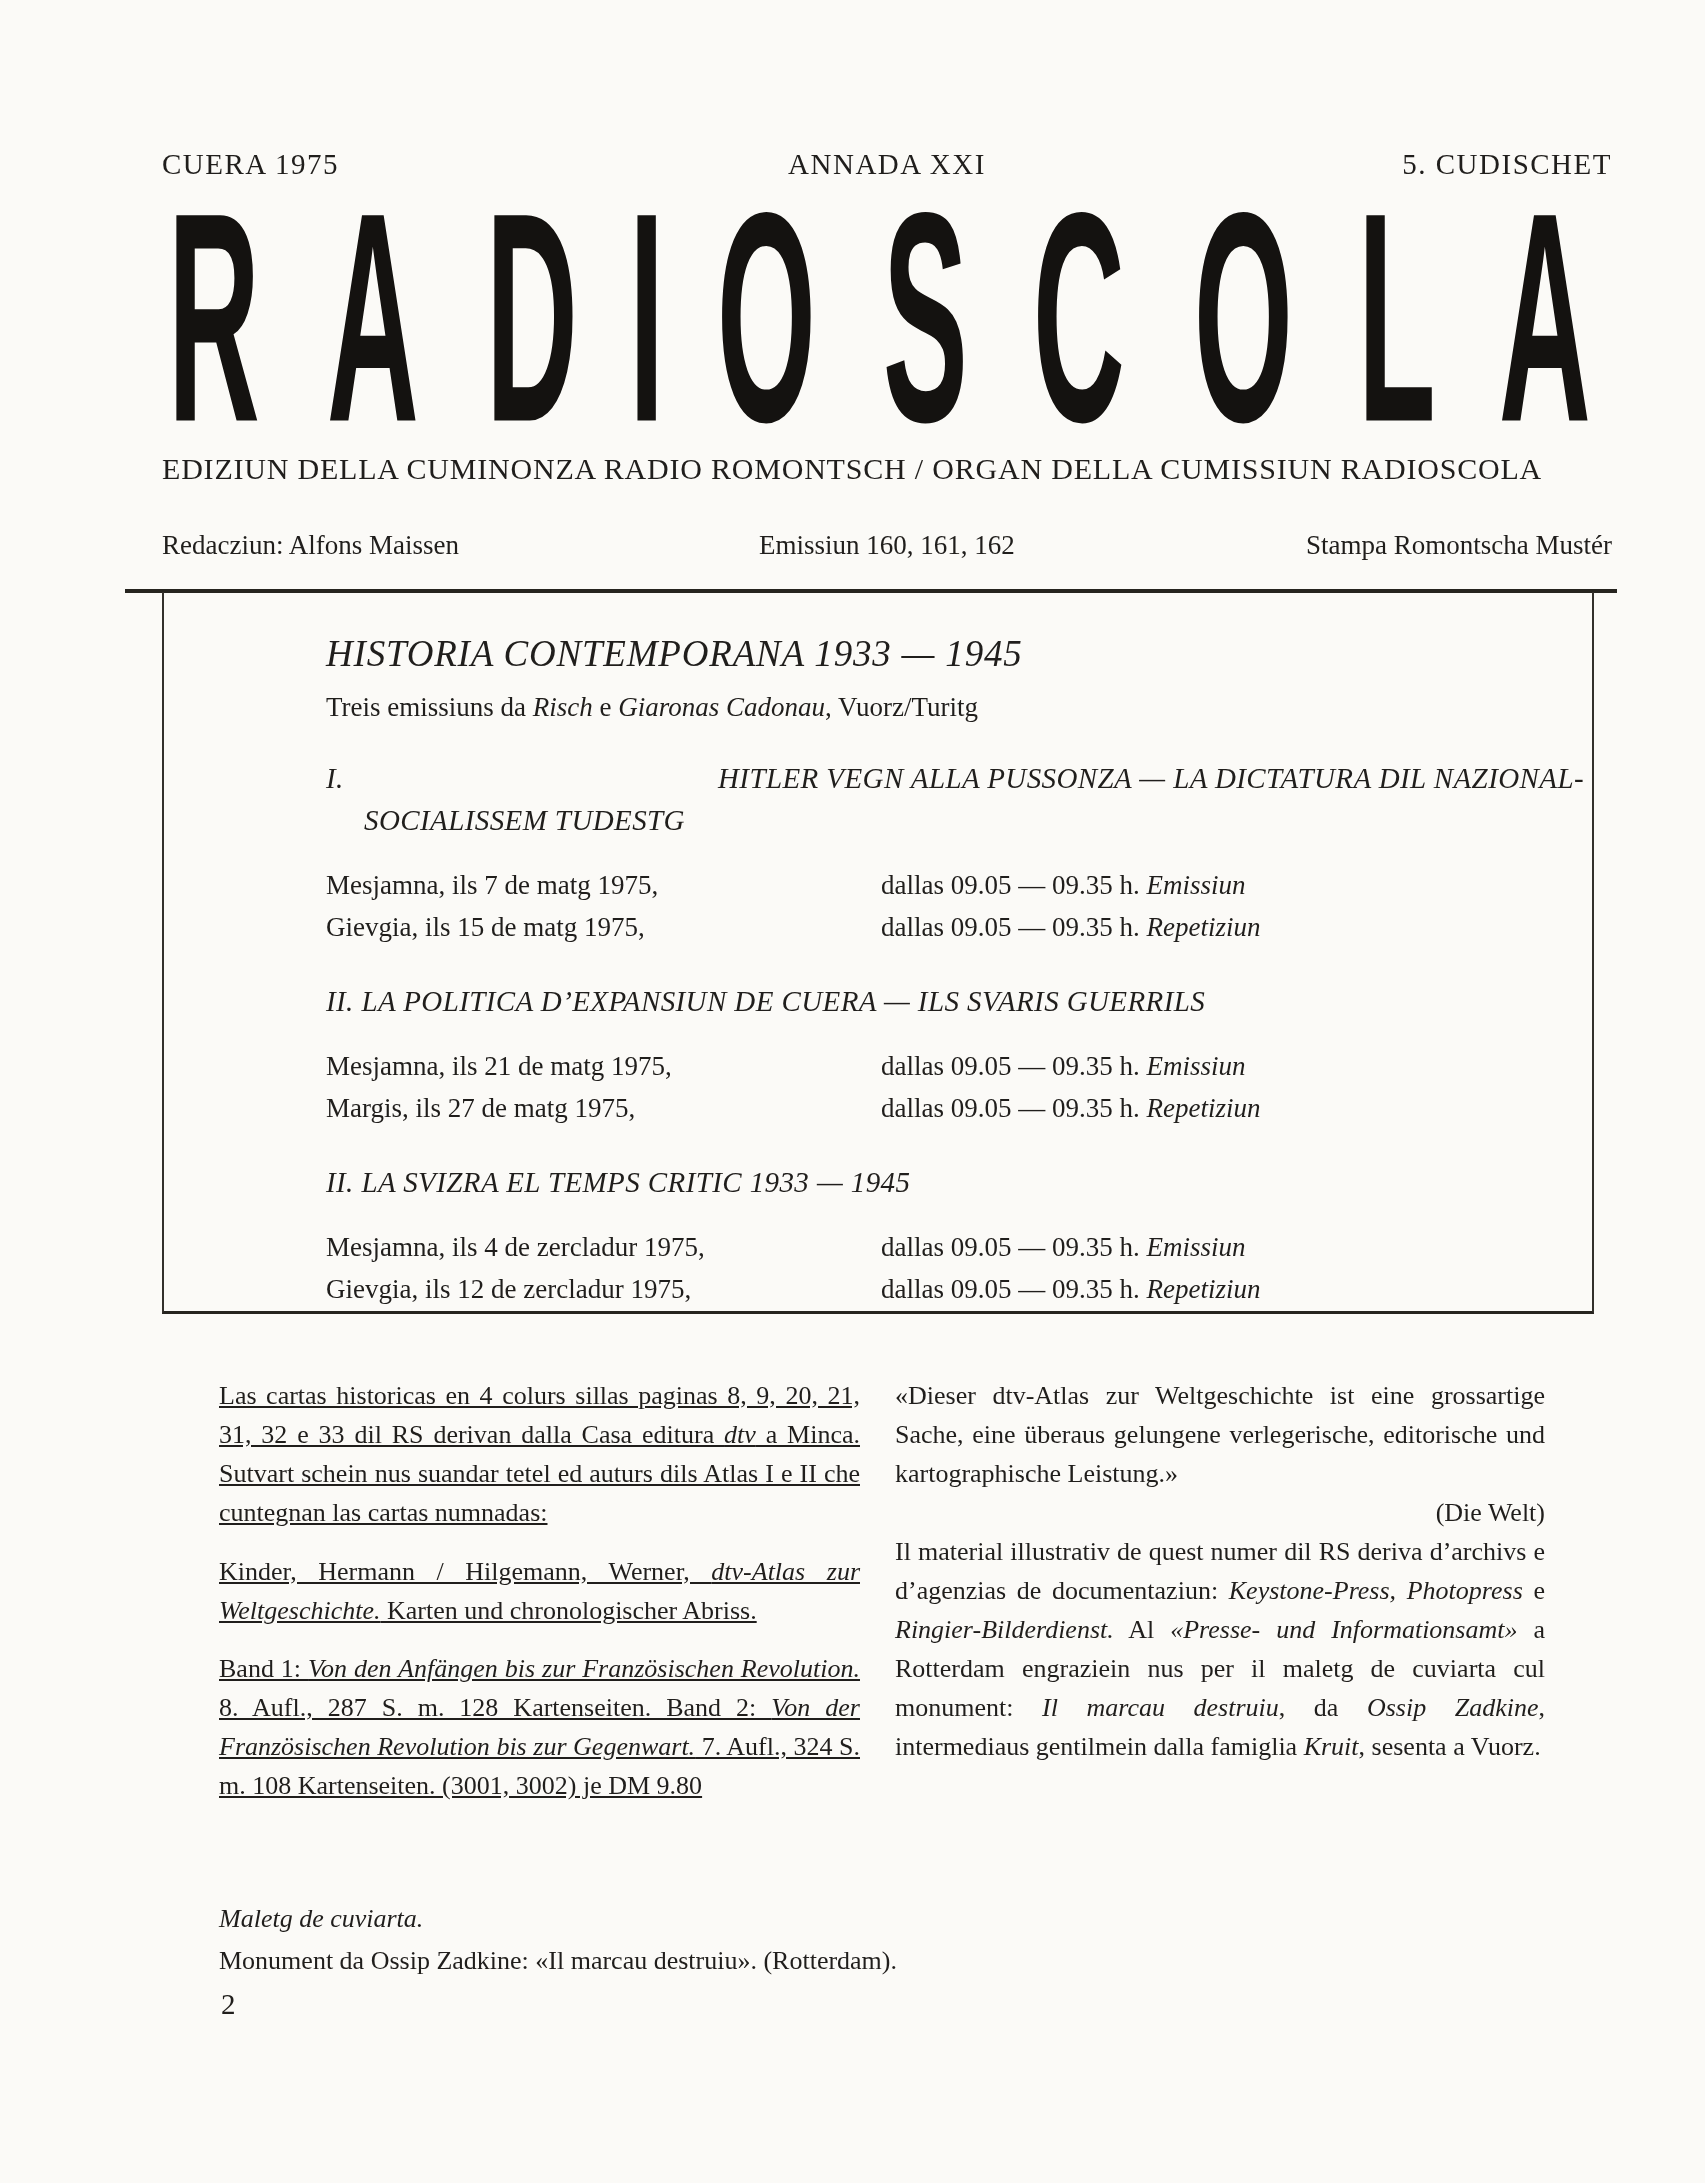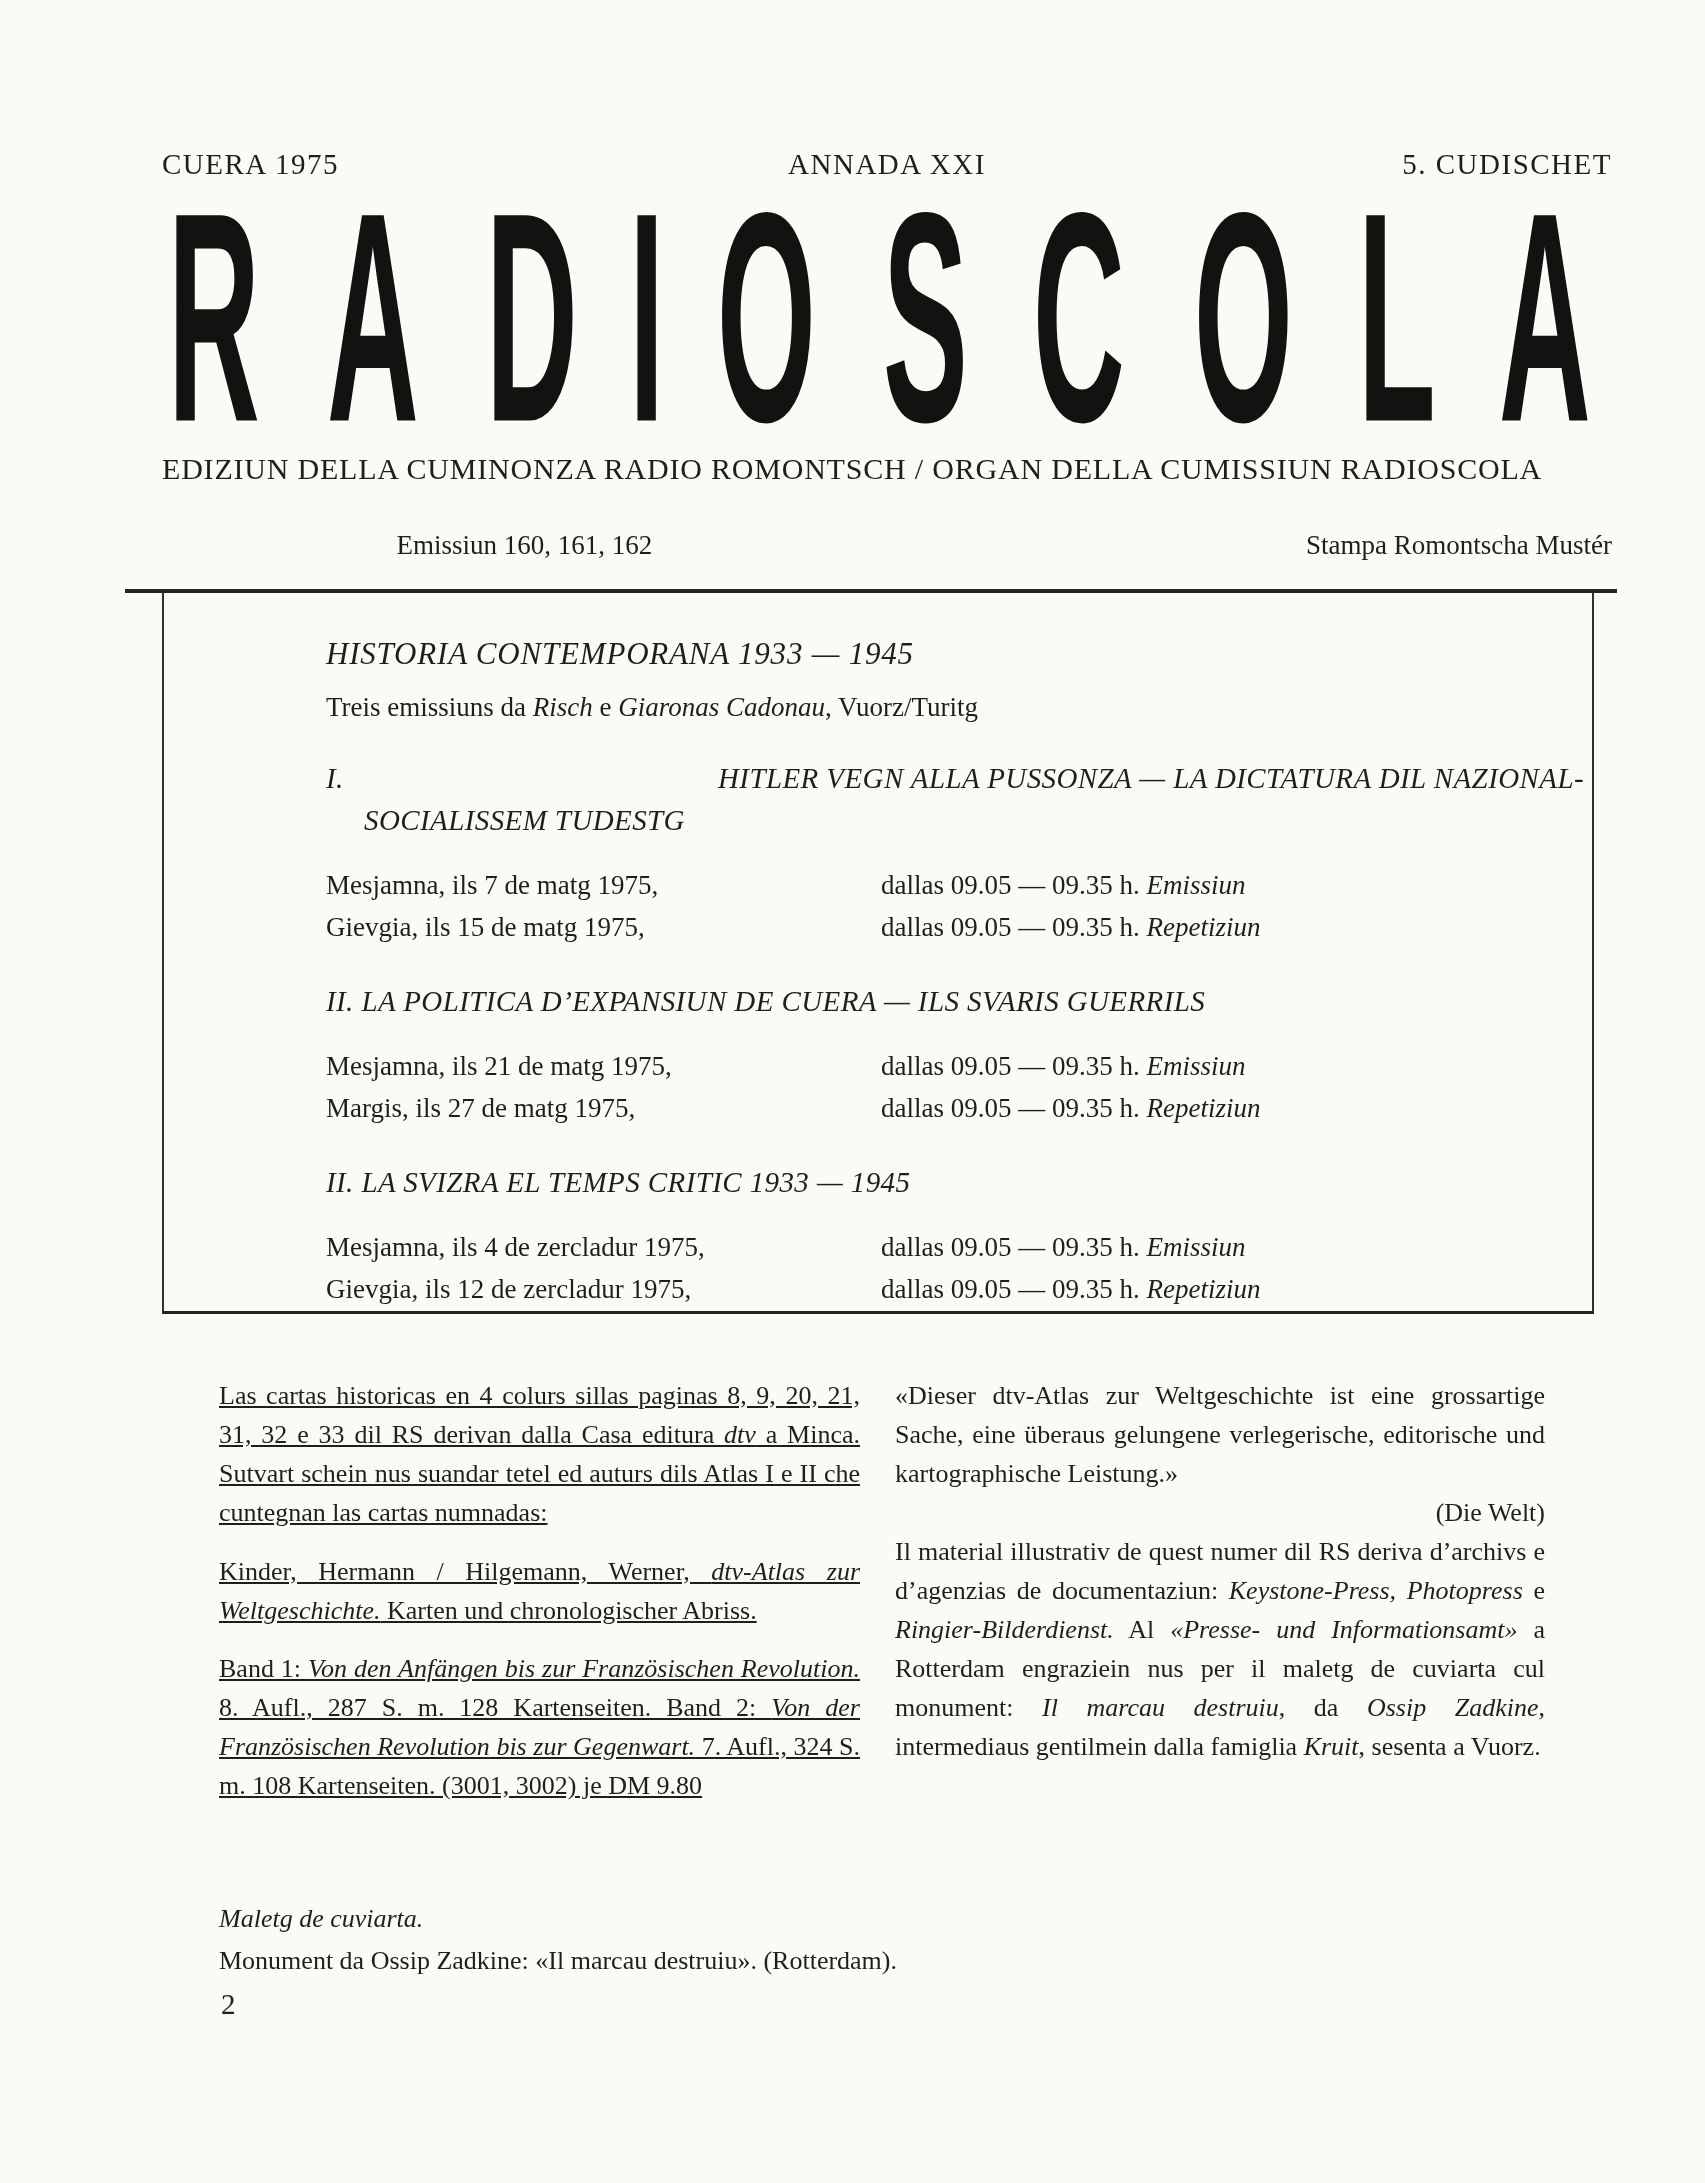--- a/index.html
+++ b/index.html
@@ -47,21 +47,21 @@
   .info-row .c2{flex:1;text-align:center;}
   .info-row .c3{flex:1;text-align:right;}
   
   .top-rule{position:absolute;left:125px;top:589px;width:1492px;height:3.8px;background:#26241f;}
   .program-box{
     position:absolute;left:162px;top:592px;width:1432px;height:722px;
     border-left:2.3px solid #33302b;border-right:2.3px solid #33302b;border-bottom:3px solid #26241f;
     box-sizing:border-box;
     padding:44px 0 0 162px;
   }
-  .box-title{font-style:italic;font-size:31px;line-height:36px;letter-spacing:0.8px;}
+  .box-title{font-style:italic;font-size:37px;line-height:36px;letter-spacing:0.8px;}
   .box-subtitle{font-size:27px;line-height:36px;margin-top:16.6px;}
   .section{margin-top:32px;}
   .sec-head{font-style:italic;font-size:29px;line-height:42px;letter-spacing:0.4px;width:1258px;}
   .sec-head.spread{display:flex;justify-content:space-between;white-space:nowrap;}
   .sec-head .indent2{margin-left:38px;}
   .sched{margin-top:23px;font-size:27px;}
   .sched-row{display:flex;line-height:42px;}
   .sched-row .when{width:555px;flex:0 0 555px;}
   .it{font-style:italic;}
   
@@ -98,20 +98,21 @@
       <span>O</span>
       <span>L</span>
       <span>A</span>
     </div>
 
   <div class="subtitle">
     <span>EDIZIUN DELLA CUMINONZA RADIO ROMONTSCH / ORGAN DELLA CUMISSIUN RADIOSCOLA</span>
   </div>
 
   <div class="info-row">
+    <span class="c1">Redacziun: Alfons Maissen</span>
     <span class="c2">Emissiun 160, 161, 162</span>
     <span class="c3">Stampa Romontscha Mustér</span>
   </div>
 
   <div class="top-rule"></div>
 
   <div class="program-box">
     <div class="box-title">HISTORIA CONTEMPORANA 1933 — 1945</div>
     <div class="box-subtitle"><span>Treis emissiuns da </span><span class="it">Risch</span><span> e </span><span class="it">Giaronas Cadonau</span><span>, Vuorz/Turitg</span></div>
 

